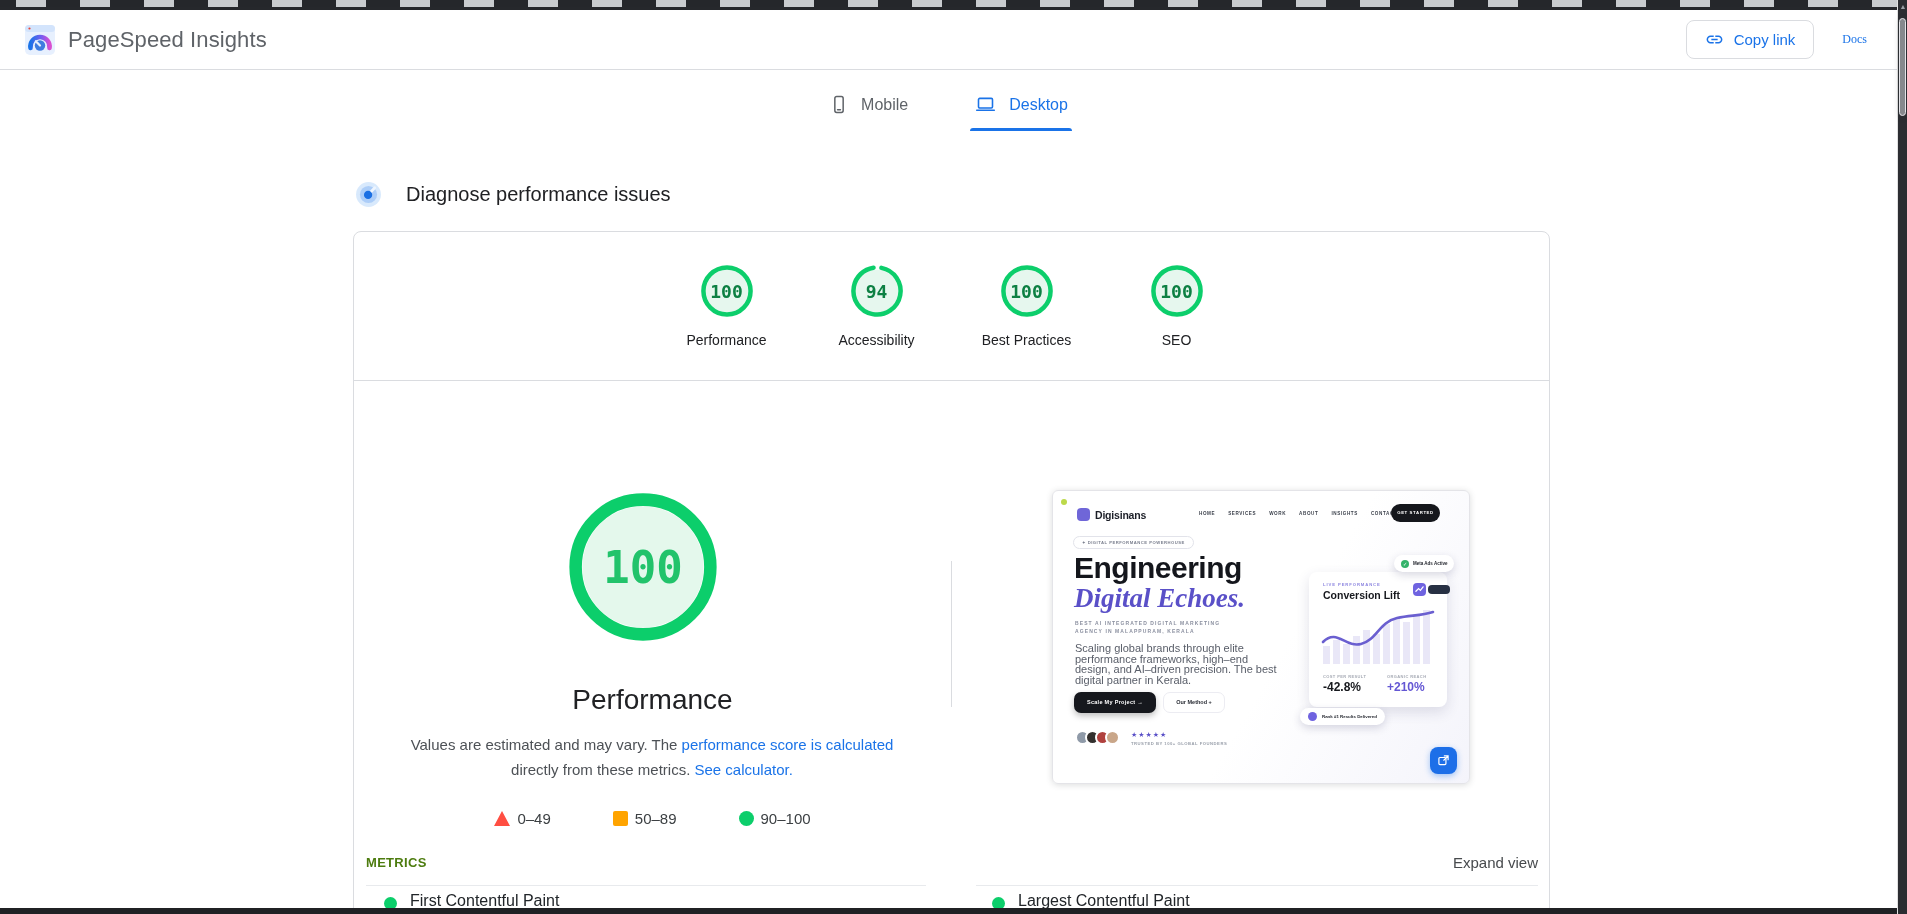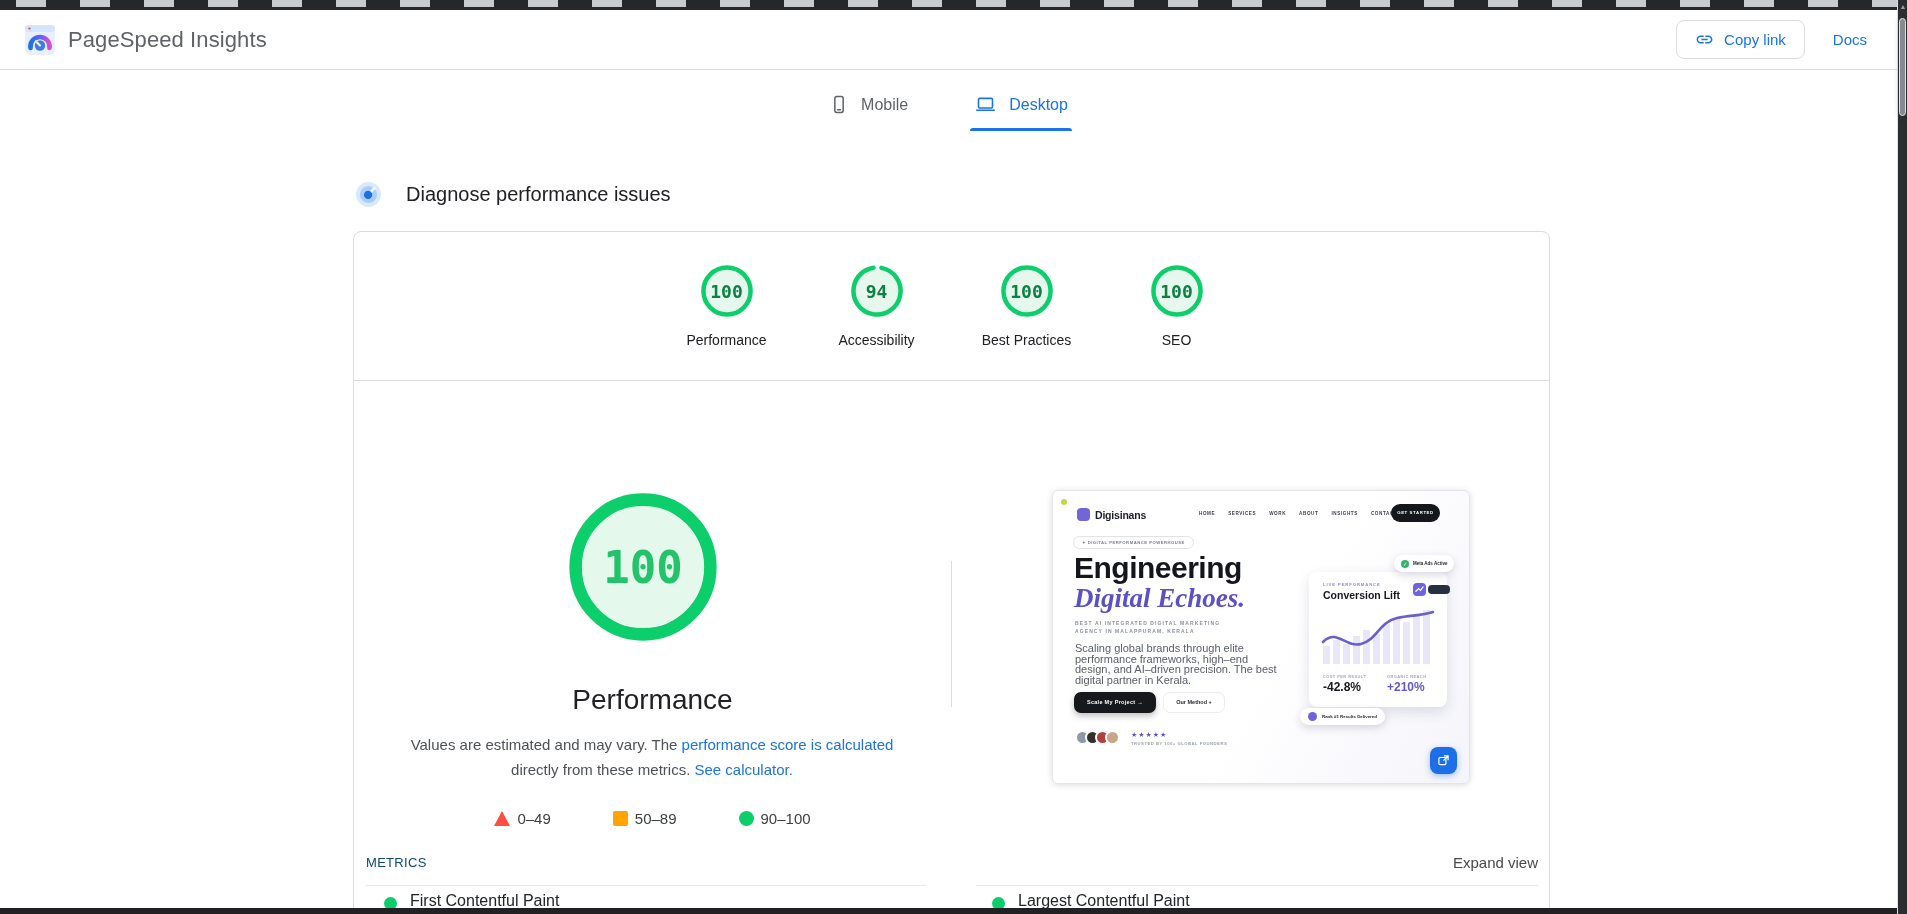--- a/index.html
+++ b/index.html
@@ -17,21 +17,21 @@
   #scrollbar .thumb { position:absolute; top:18px; left:1px; width:7px; height:98px; background:#86898d; border-radius:4px; }
 
   
   #header { position:absolute; left:0; top:10px; width:1897px; height:60px; background:#fff;
     border-bottom:1px solid #dadce0; display:flex; align-items:center; }
   .logo { margin-left:24px; width:32px; height:32px; flex:0 0 auto; }
   .app-title { margin-left:12px; font-size:22px; color:#5f6368; letter-spacing:.1px;text-align:center; }
   .header-right { margin-left:auto; margin-right:30px; display:flex; align-items:center; gap:28px; }
   .copy-btn { display:flex; align-items:center; gap:10px; border:1px solid #dadce0; border-radius:8px;
     background:#fff; padding:9px 18px; color:#1a73e8; font-size:15px; font-weight:500; cursor:pointer; }
-  .docs-link { color:#1a73e8; font-size:15px; font-weight:500; text-decoration:none; cursor:pointer; }
+  .docs-link { color:#1a73e8; font-size:12px; font-weight:500; text-decoration:none; cursor:pointer;font-family:Liberation Serif, serif; }
 
   
   #tabs { position:absolute; left:0; top:88px; width:1897px; display:flex; justify-content:center; gap:58px; }
   .tab { display:flex; align-items:center; gap:12px; font-size:16px; color:#5f6368;
     padding:6px 4px 16px 4px; cursor:pointer; position:relative; }
   .tab.active { color:#1a73e8; font-weight:500; }
   .tab.active .underline { position:absolute; left:0; right:0; bottom:0; height:3px;
     background:#1a73e8; border-radius:3px 3px 0 0; }
 
   
@@ -72,21 +72,21 @@
   .legend-item { display:flex; align-items:center; gap:7px; font-size:15px; color:#3c4043; }
   .lg-tri { width:0; height:0; border-left:8px solid transparent; border-right:8px solid transparent;
     border-bottom:15px solid #ff4e42; }
   .lg-sq { width:15px; height:15px; background:#ffa400; border-radius:2px; }
   .lg-ci { width:15px; height:15px; background:#0cce6b; border-radius:50%; }
   .legend-gap { width:18px; }
 
   
   .metrics-head { position:absolute; left:12px; top:622px; width:1172px; display:flex;
     justify-content:space-between; align-items:center; }
-  .metrics-title { font-size:13px; font-weight:400; letter-spacing:.3px; color:#0c4a6e; }
+  .metrics-title { font-size:13px; font-weight:700; letter-spacing:.3px; color:#4d7c0f; }
   .expand-view { font-size:15px; color:#474a4d; cursor:pointer; }
   .mhr { position:absolute; top:653px; height:1px; background:#e8eaed; }
   .mhr.left { left:12px; width:560px; }
   .mhr.right { left:622px; width:562px; }
   .metric-item { position:absolute; top:660px; display:flex; align-items:center; gap:13px; }
   .metric-item.left { left:30px; } .metric-item.right { left:638px; }
   .metric-dot { width:13px; height:13px; border-radius:50%; background:#0cce6b; margin-top:4px;}
   .metric-name { font-size:16px; font-weight:500; color:#212529; }
 
   

